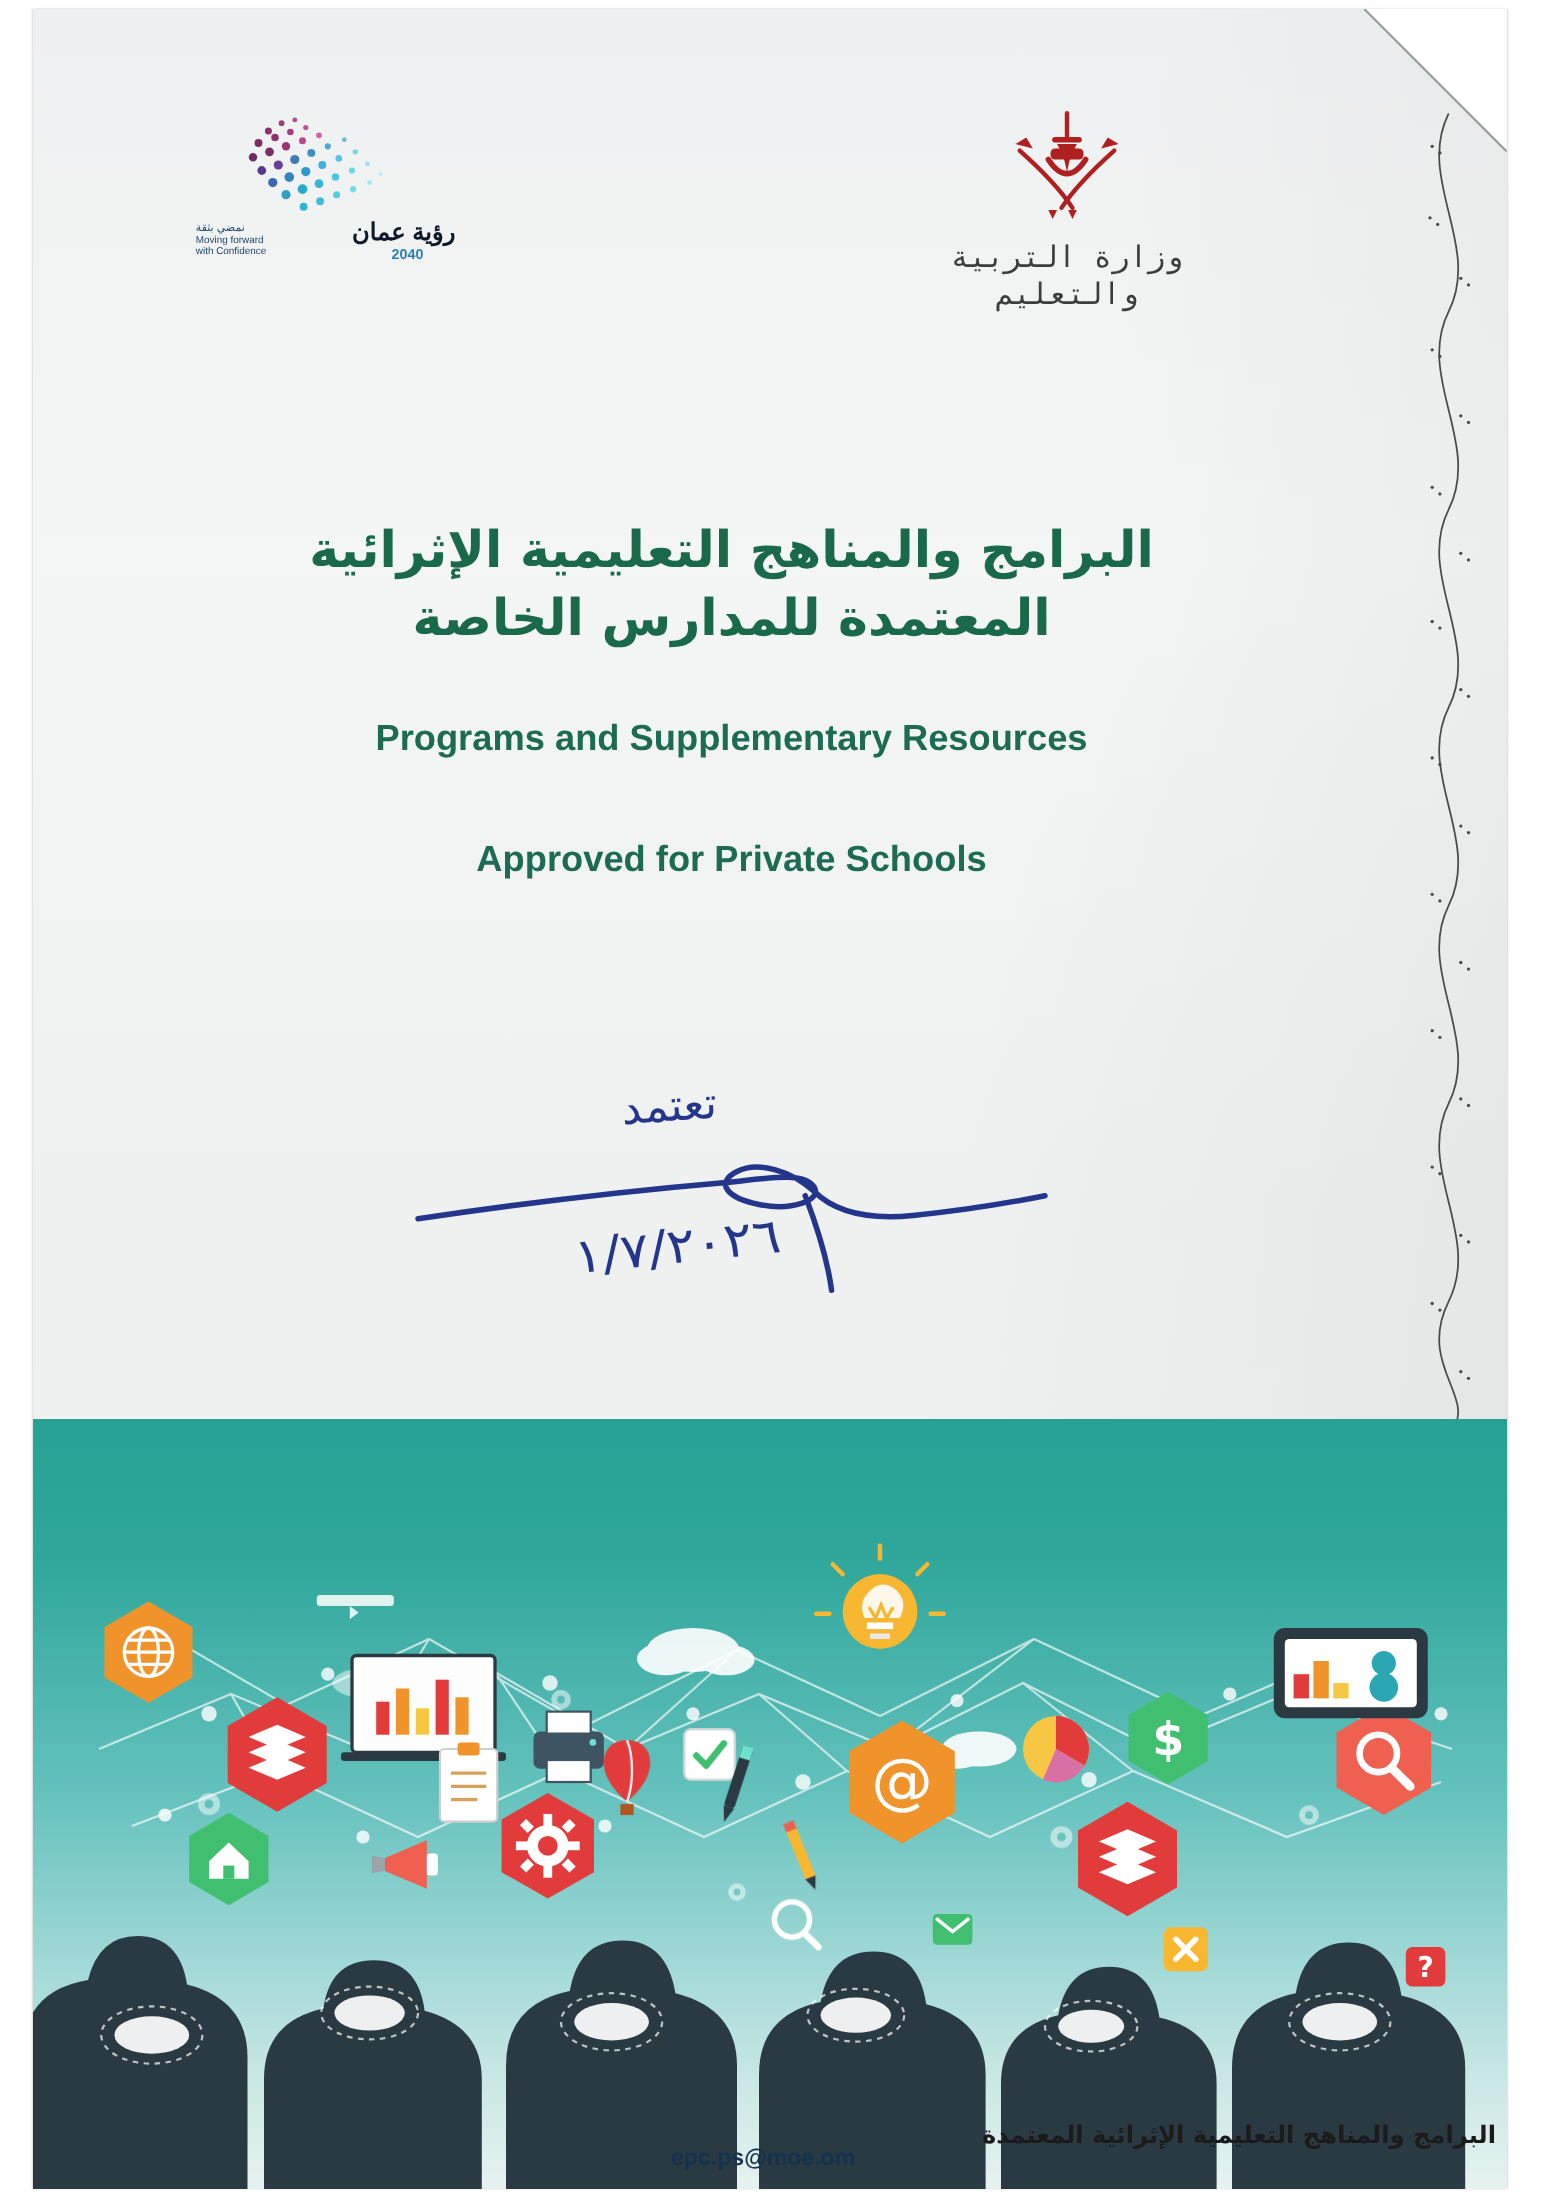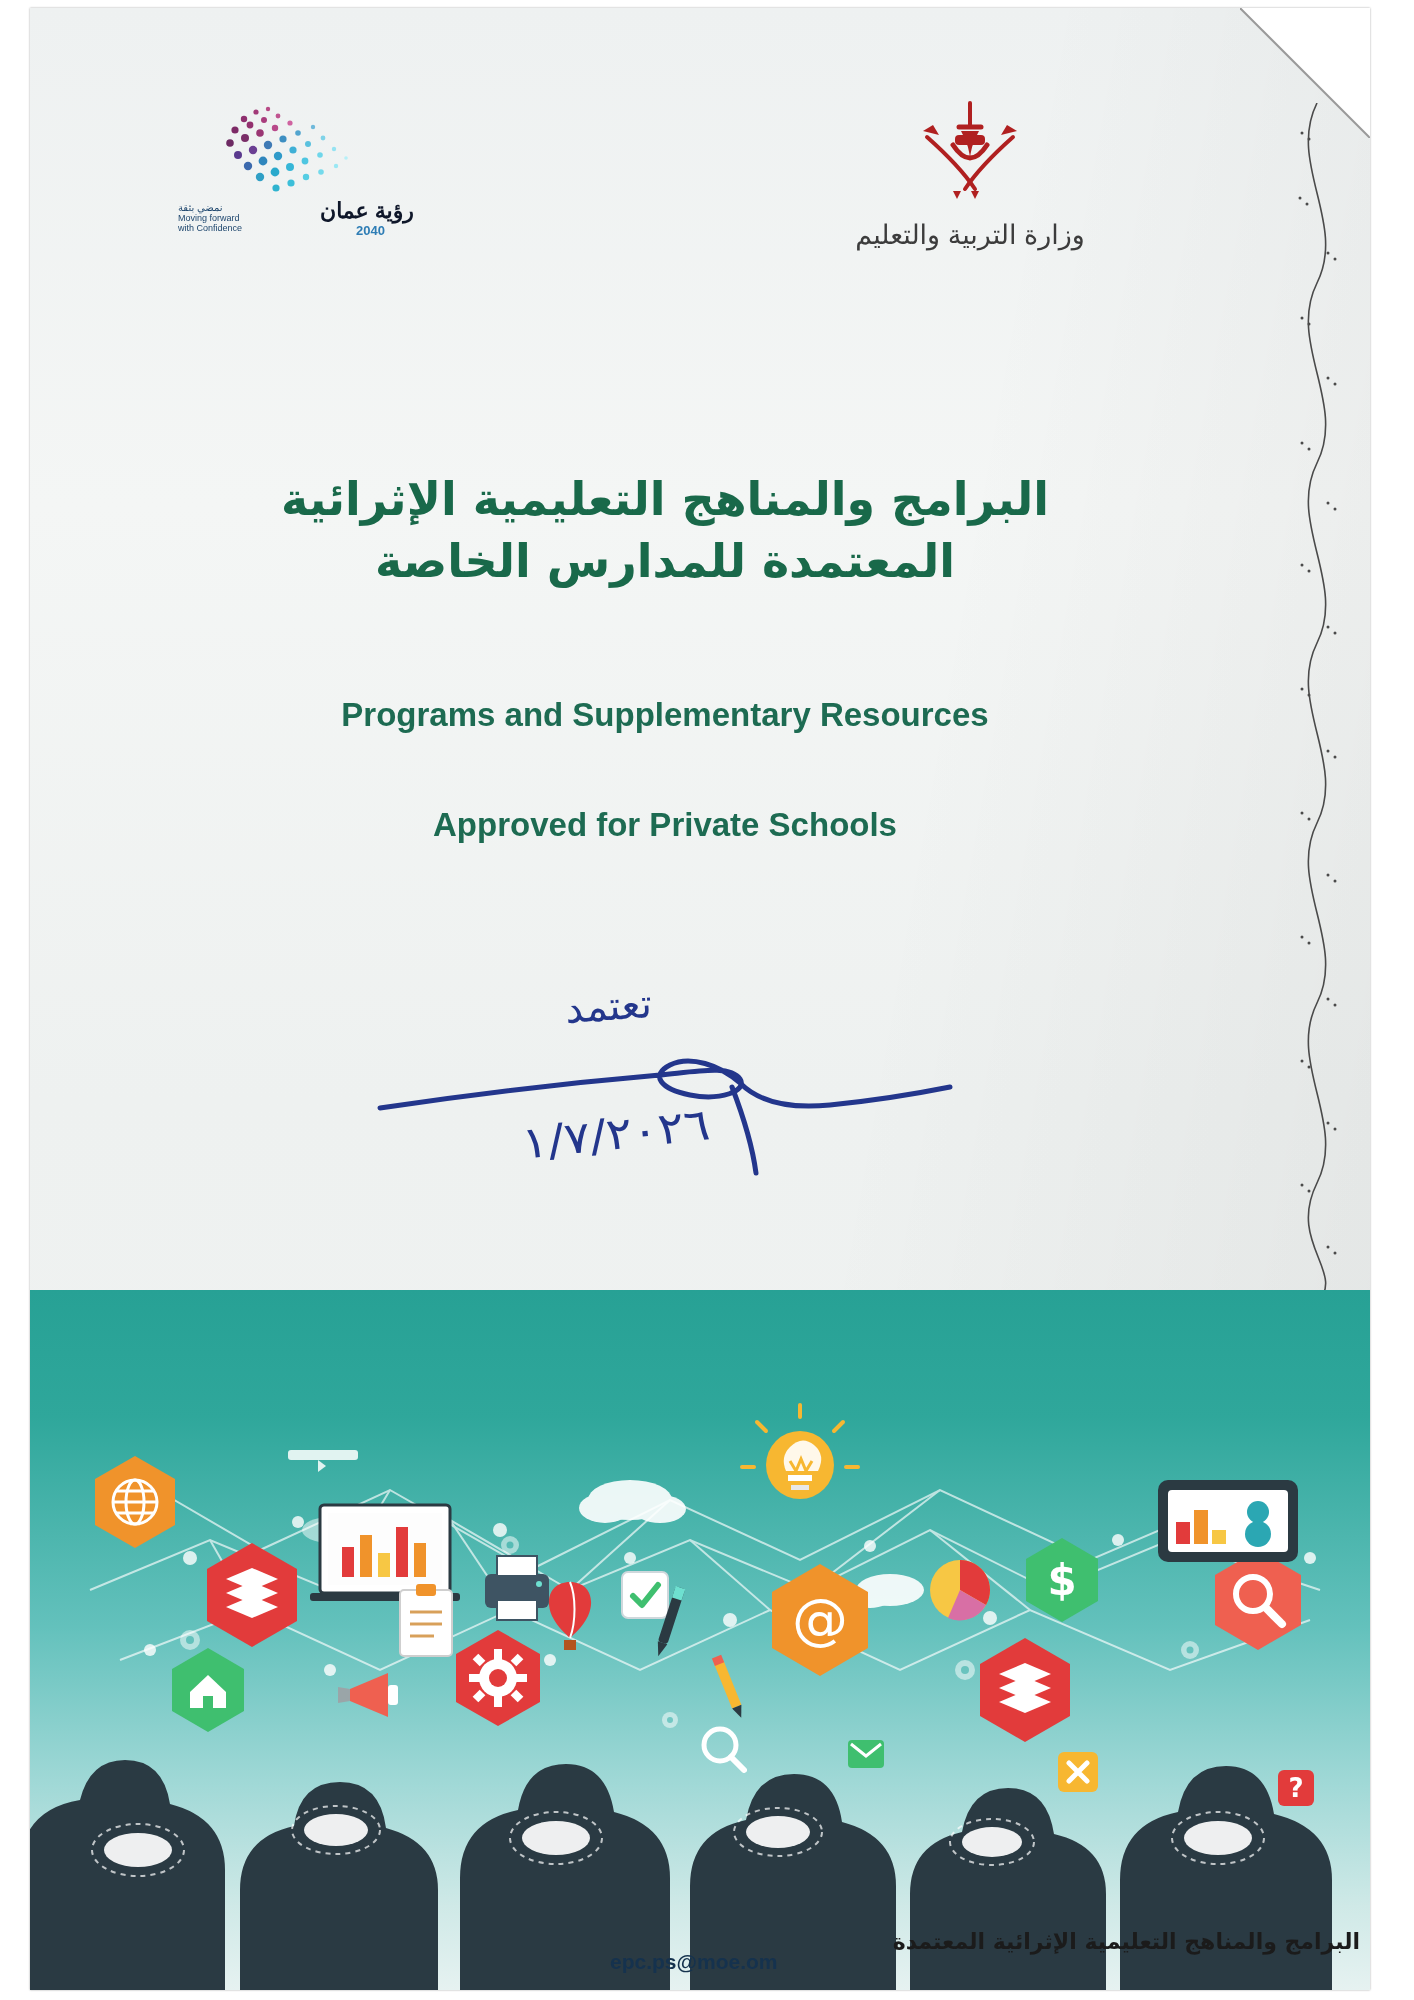--- a/index.html
+++ b/index.html
@@ -114,21 +114,21 @@
     width: 110px;
     height: 120px;
     margin: 0 auto;
     display: block;
   }
   #moe-name {
     margin-top: 6px;
     font-size: 27px;
     color: #3c3c3c;
     direction: rtl;
-    font-family: Liberation Sans, sans-serif;
+    font-family: Liberation Mono, monospace;
     letter-spacing: -1px;
   }
 
   
   #title-block {
     position: absolute;
     top: 460px;
     left: 90px;
     width: 1090px;
     text-align: center;
@@ -142,21 +142,21 @@
     line-height: 62px;
     margin: 0;
   }
   .title-en {
     color: #1d6b52;
     font-weight: bold;
     font-size: 33px;
     line-height: 46px;
     margin: 0;
   }
-  #title-en-1 { margin-top: 100px; }
+  #title-en-1 { margin-top: 56px; }
   #title-en-2 { margin-top: 64px; }
 
   
   #signature-area {
     position: absolute;
     top: 975px;
     left: 330px;
     width: 600px;
     height: 220px;
   }

